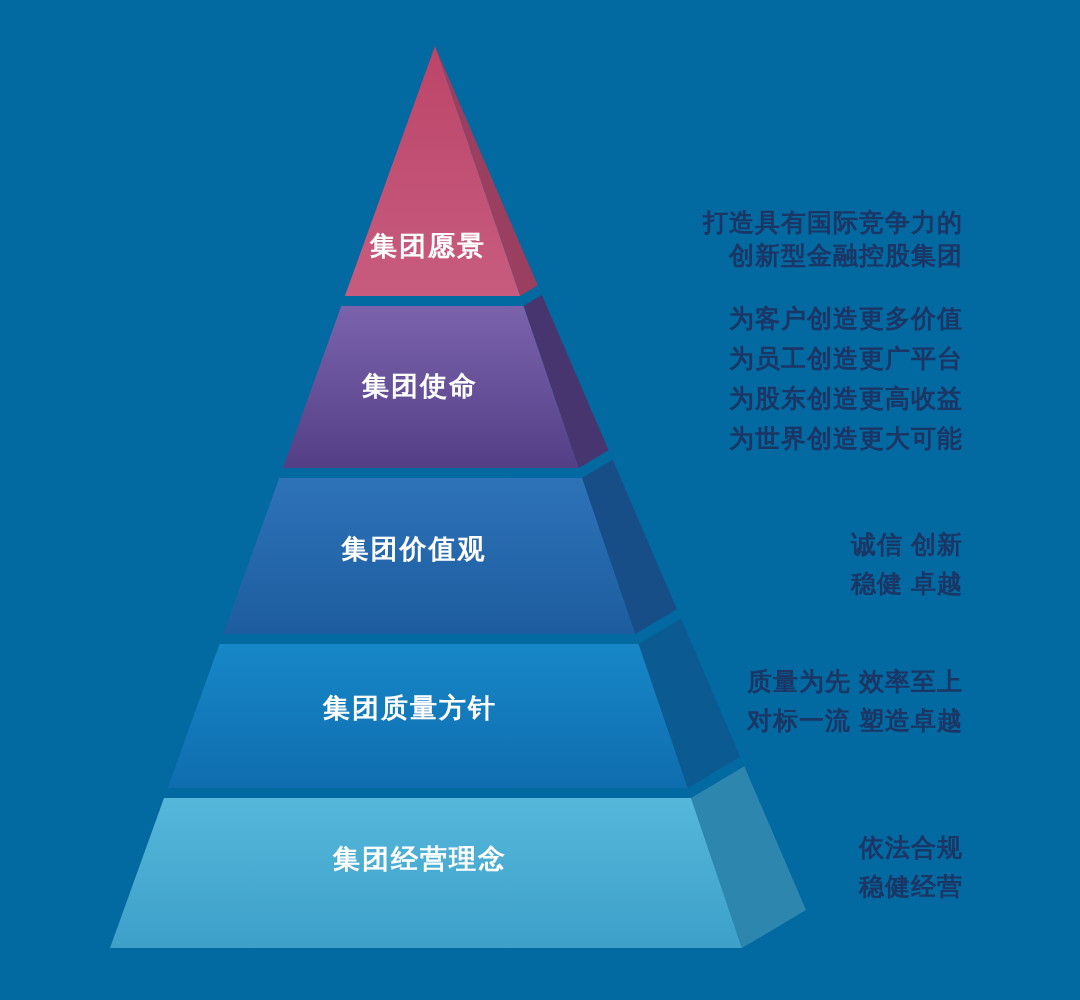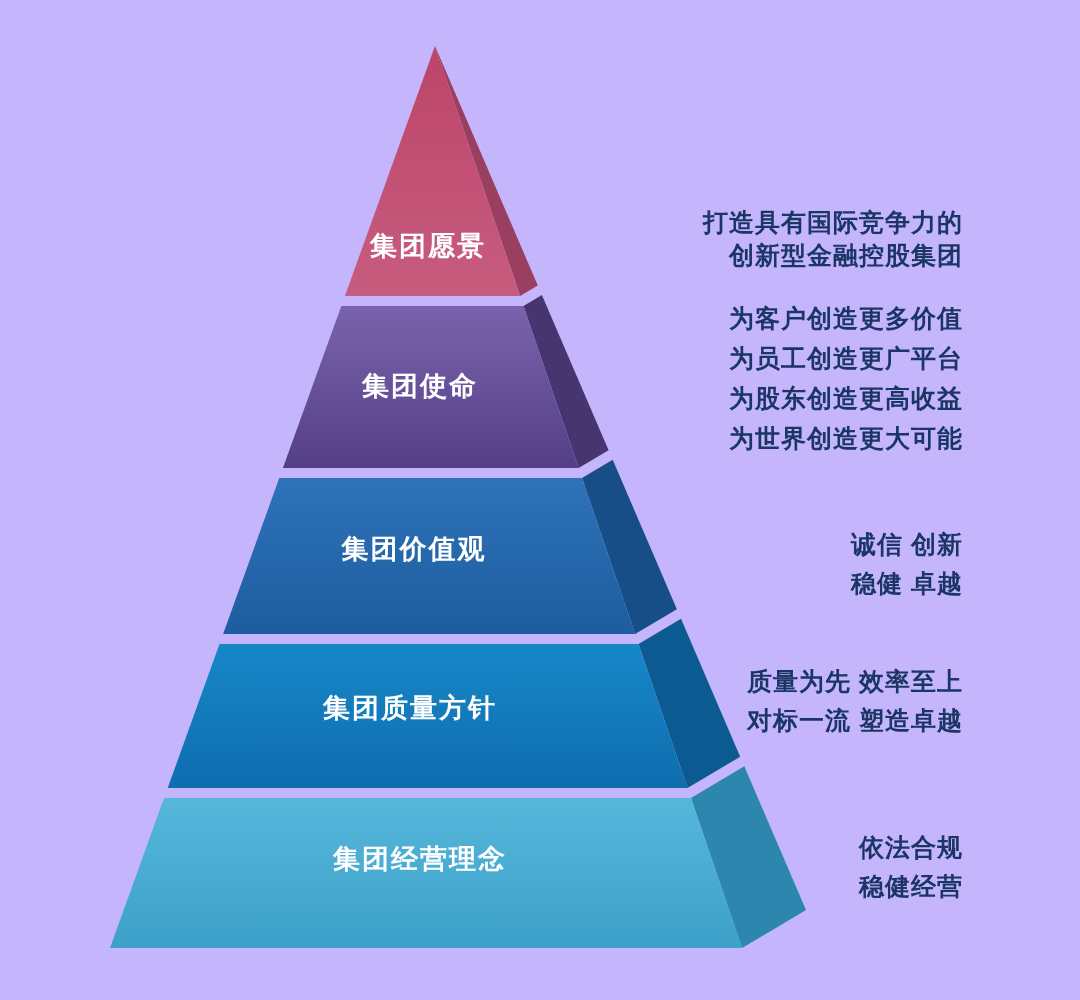--- a/index.html
+++ b/index.html
@@ -8,21 +8,21 @@
     background: #ffffff;
     width: 1080px;
     height: 1000px;
     overflow: hidden;
     font-family: "Liberation Sans", "DejaVu Sans", sans-serif;
   }
   .canvas {
     position: relative;
     width: 1080px;
     height: 1000px;
-    background: #c4b5fd;
+    background: #0369a1;
   }
   svg { display: block; }
   .level-label {
     font-size: 27px;
     font-weight: bold;
     fill: #ffffff;
     letter-spacing: 2px;
   }
   .desc-line {
     font-size: 25px;

